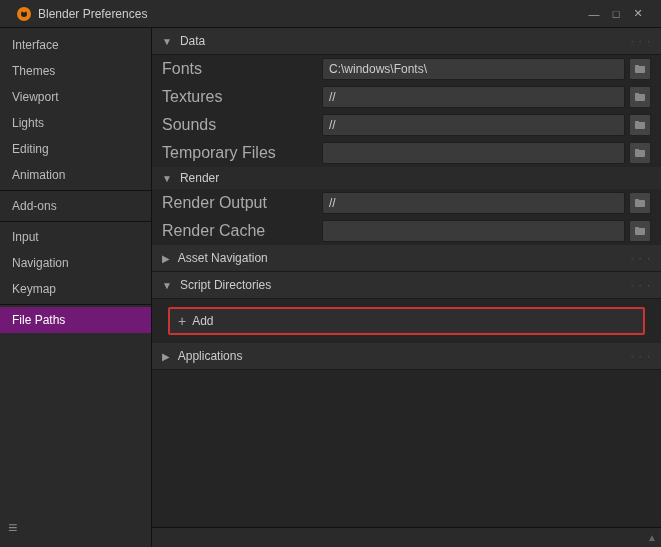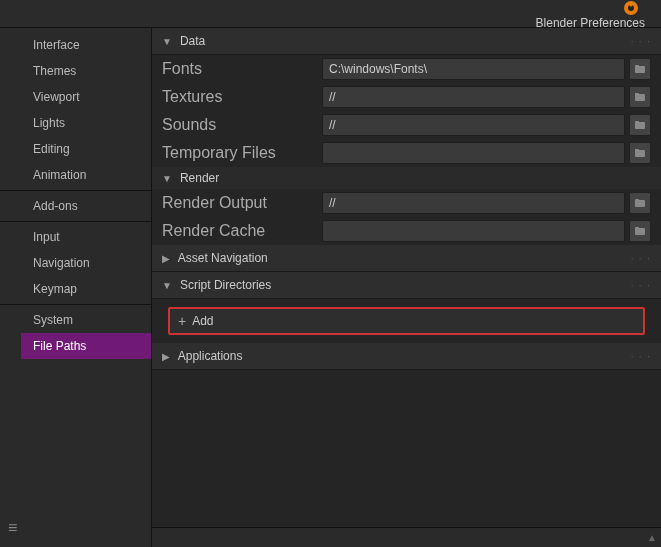--- a/index.html
+++ b/index.html
@@ -11,24 +11,23 @@
       width: 661px;
       height: 547px;
       overflow: hidden;
     }
 
     
     .titlebar {
       background: #2b2b2b;
       height: 28px;
       display: flex;
-      align-items: flex-end;
+      align-items: center;
       padding: 0 16px;
       border-bottom: 1px solid #111;
-      flex-direction: column;
     }
     .titlebar-icon {
       width: 16px;
       height: 16px;
       margin-right: 6px;
     }
     .titlebar-title {
       flex: 1;
       font-size: 12px;
       color: #ccc;
@@ -62,21 +61,20 @@
       padding: 4px 0;
       display: flex;
       flex-direction: column;
     }
     .sidebar-item {
       padding: 6px 12px;
       cursor: pointer;
       color: #bbb;
       font-size: 12px;
       border-radius: 0;
-      margin-left: 21px;
     }
     .sidebar-item.active {
       background: #701a75;
       color: #fff;
     }
     .sidebar-separator {
       height: 1px;
       background: #111;
       margin: 2px 0;
     }
@@ -285,23 +283,20 @@
     <div class="sidebar-item">
       <span>Input</span>
     </div>
     <div class="sidebar-item">
       <span>Navigation</span>
     </div>
     <div class="sidebar-item">
       <span>Keymap</span>
     </div>
     <div class="sidebar-separator"></div>
-    <div class="sidebar-item">
-      <span>System</span>
-    </div>
     <div class="sidebar-item active">
       <span>File Paths</span>
     </div>
     <div class="sidebar-bottom">
       <span style="font-size:16px; color:#888; cursor:pointer;">≡</span>
     </div>
   </div>
 
   <div class="content">
     <div class="content-scroll">

